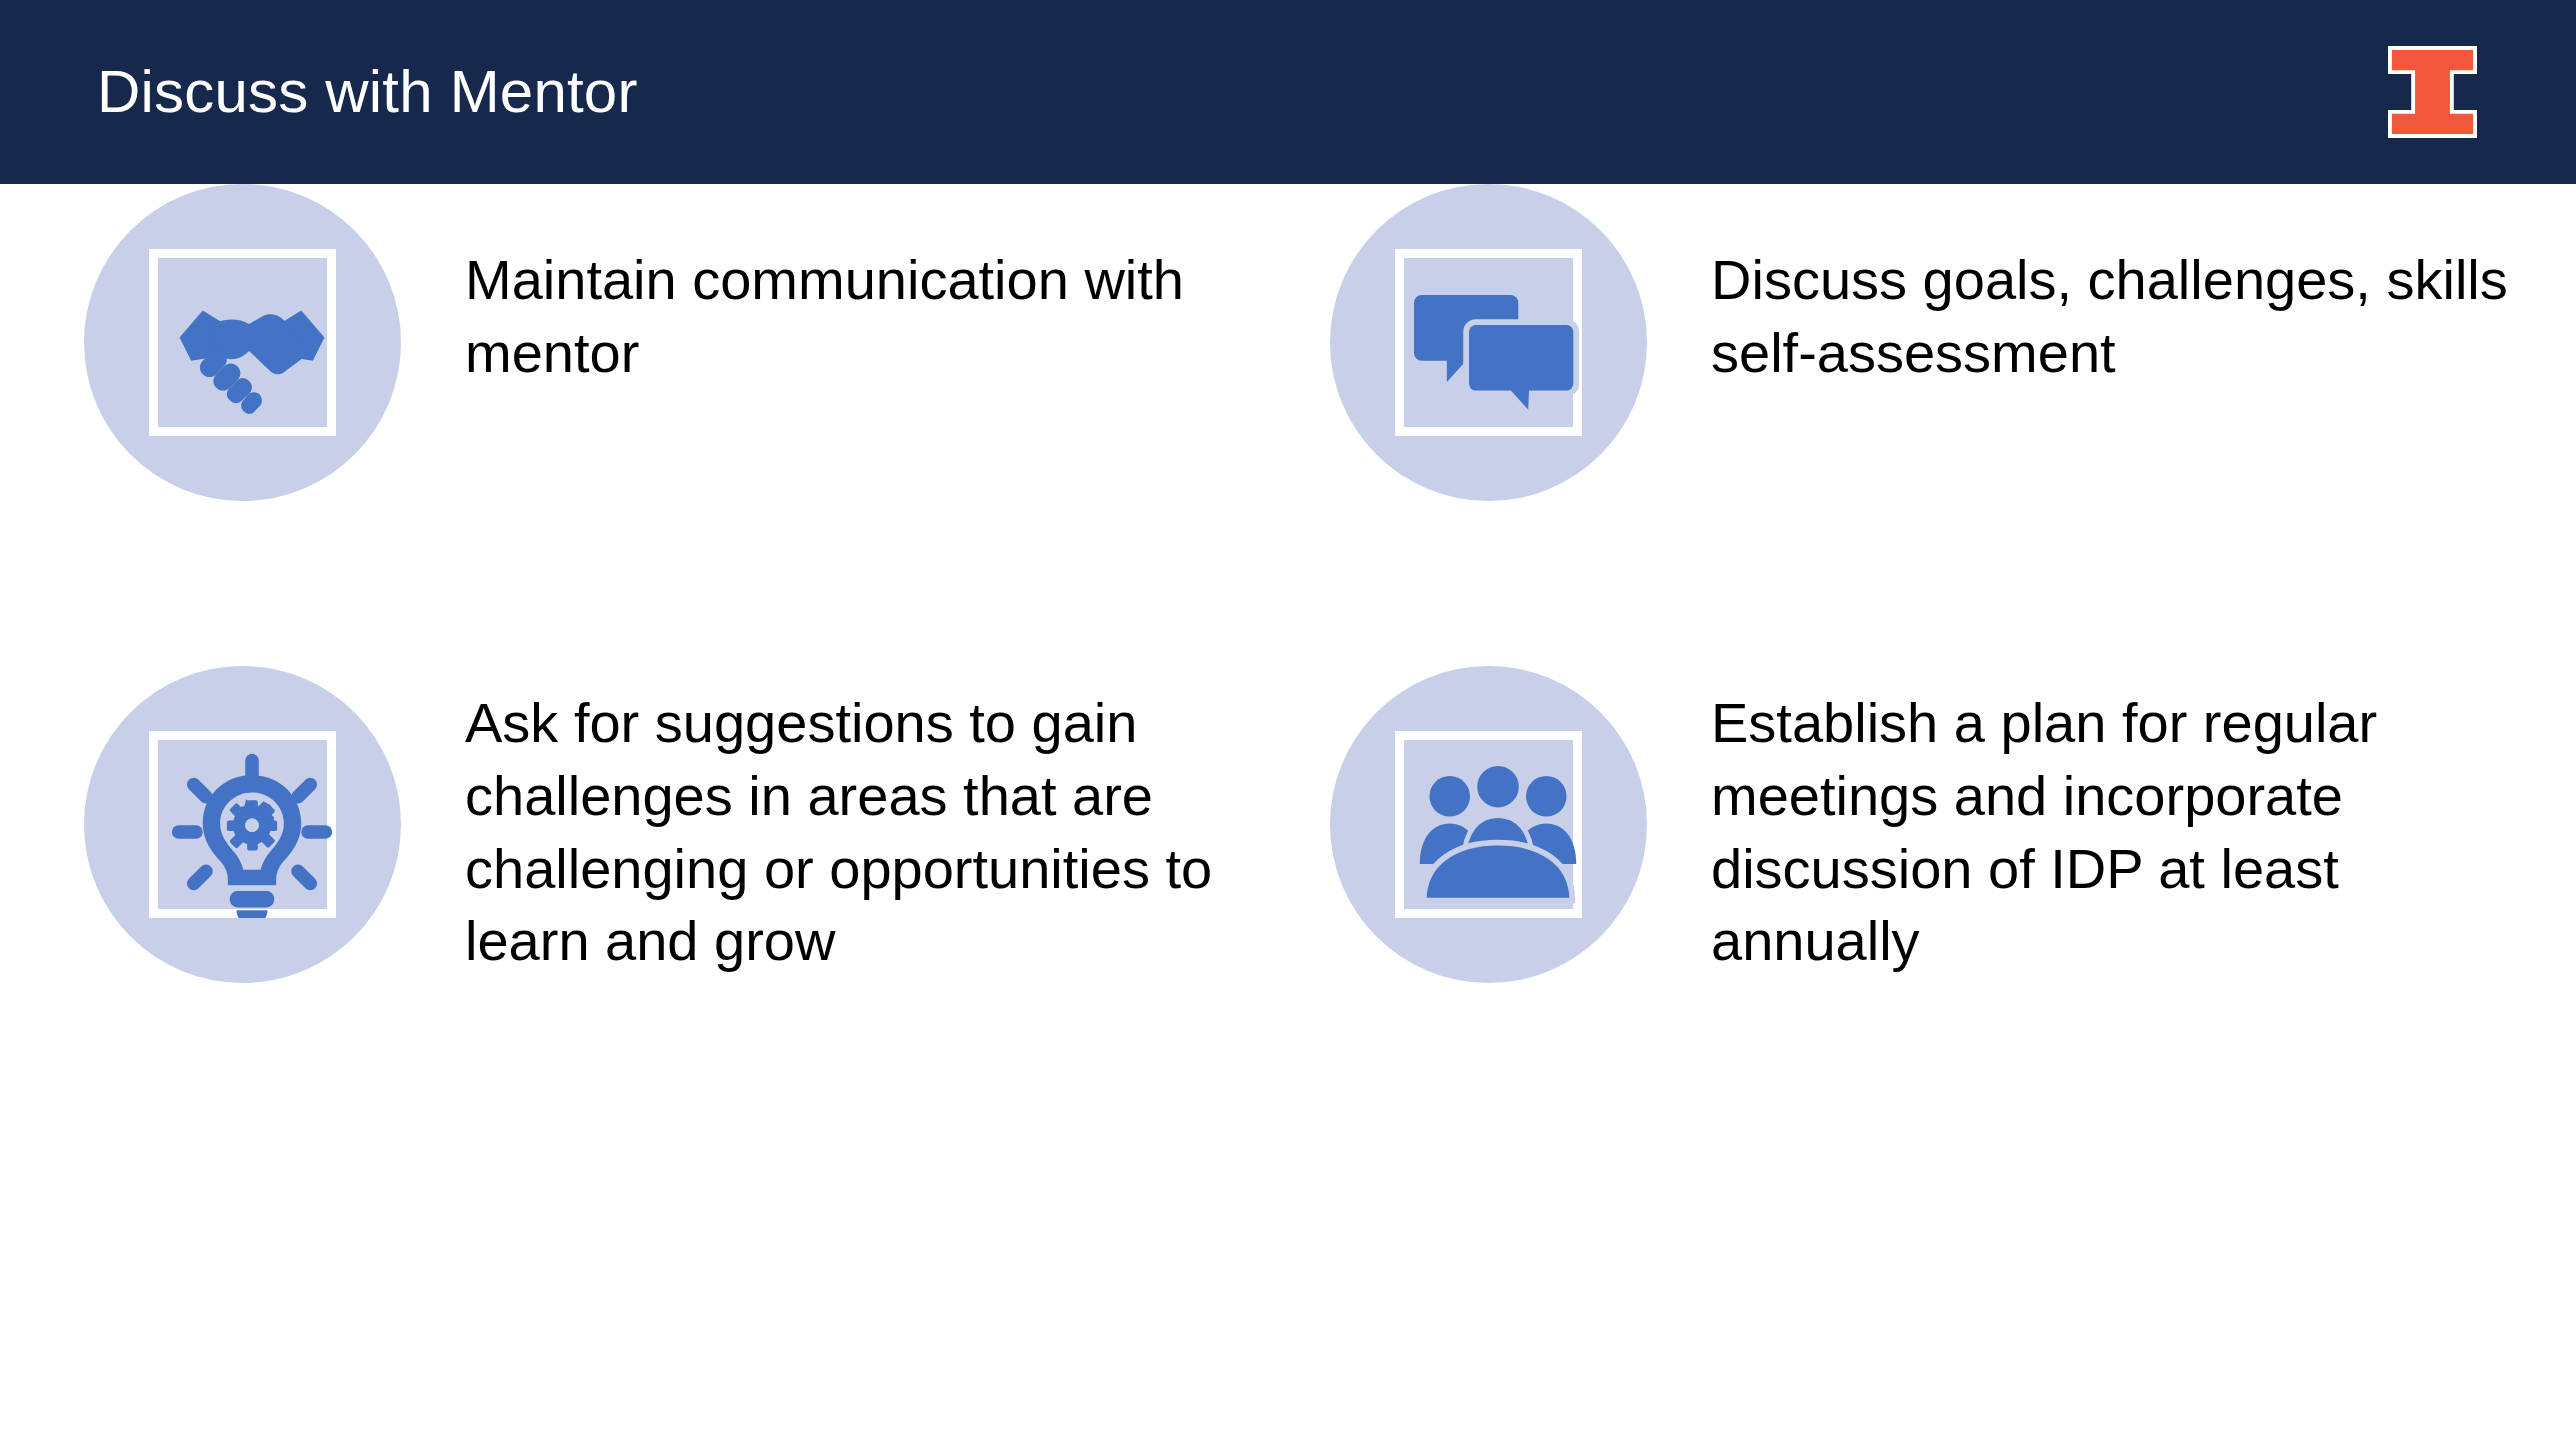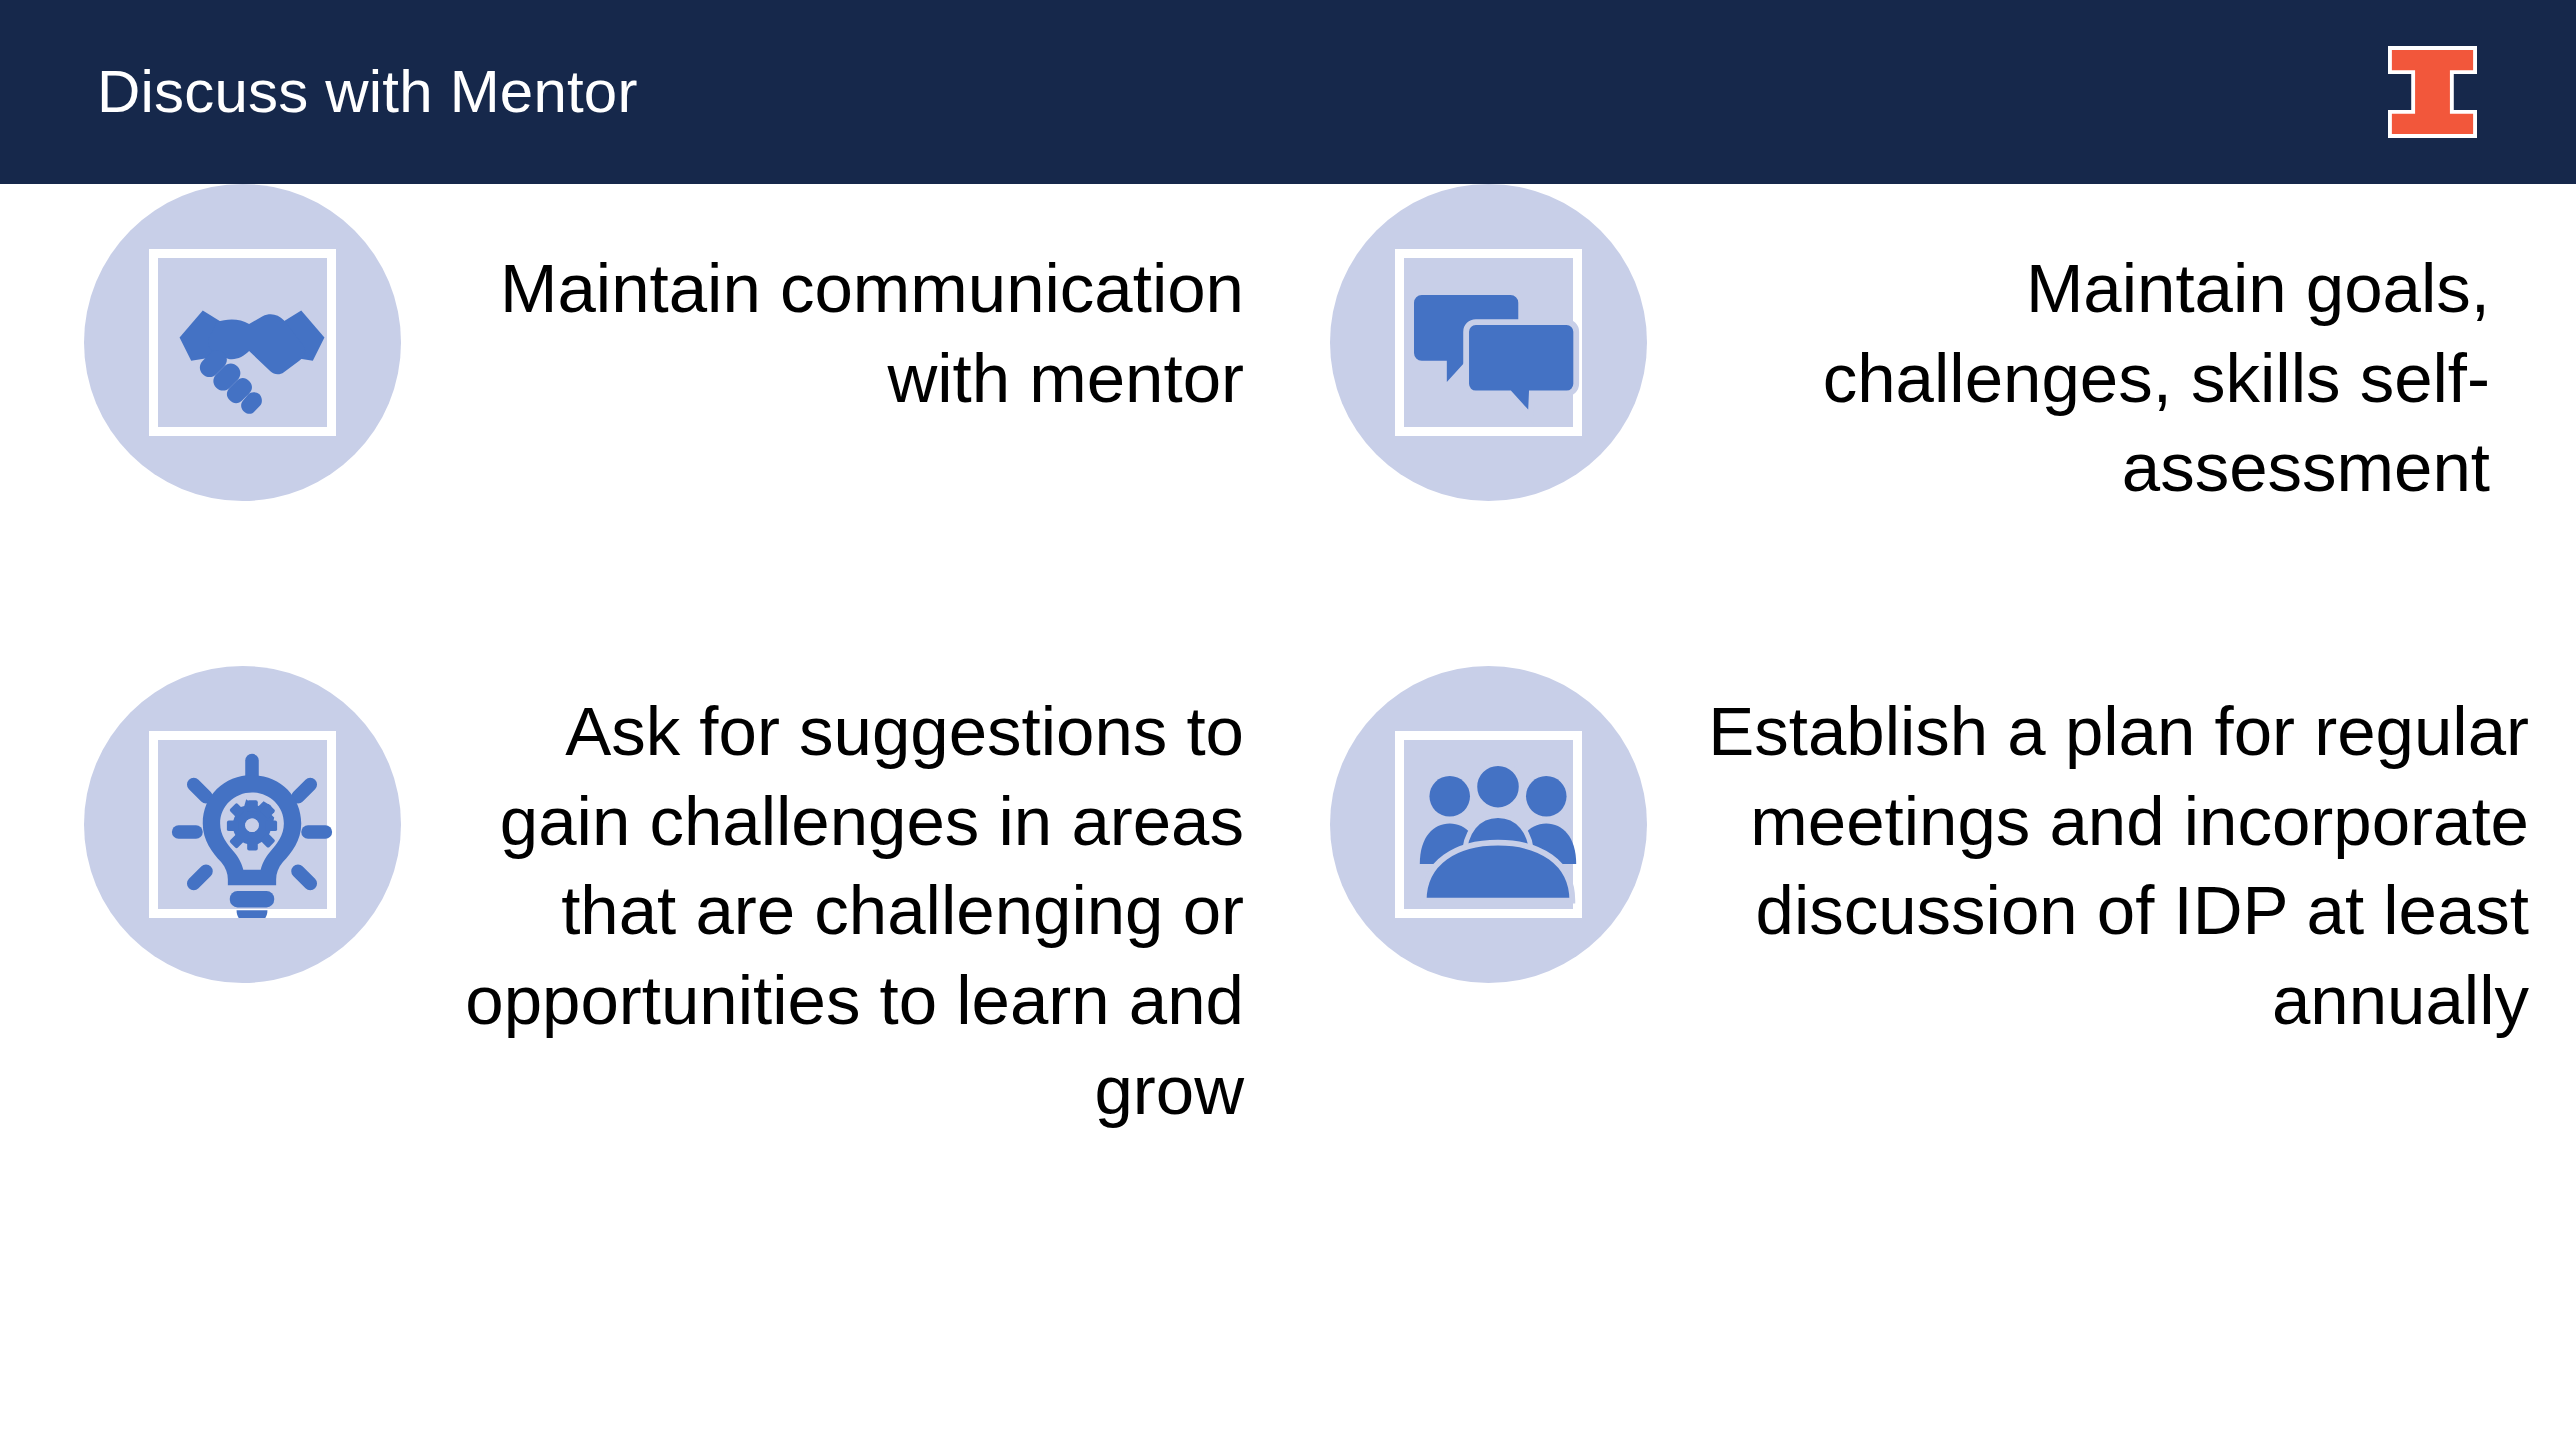--- a/index.html
+++ b/index.html
@@ -78,28 +78,27 @@
   .icon-art {
     position: absolute;
     left: 9.7px;
     top: 9.7px;
     width: 168px;
     height: 168px;
     display: block;
   }
 
   .cell-text {
-    margin-left: 32px;
+    margin-left: 64px;
     padding-top: 60px;
-    font-size: 69px;
+    font-size: 56px;
     line-height: 1.30;
     color: #000000;
     max-width: 811px;
     font-weight: normal;
-    text-align: right;
   }
   .cell-3 .cell-text { max-width: 850px; }
   .cell-2 .cell-text { padding-top: 21px; }
   .cell-3 .cell-text { padding-top: 21px; }
 
   
   .footer-band {
     position: absolute;
     left: 0;
     bottom: 0;
@@ -164,21 +163,21 @@
         <svg class="icon-art" viewBox="0 0 174 174">
           <g fill="#4472c4">
             <path d="M8 28 h92 a8 8 0 0 1 8 8 v52 a8 8 0 0 1 -8 8 h-46
                      l-20 22 v-22 h-26 a8 8 0 0 1 -8 -8 v-52 a8 8 0 0 1 8 -8 z"></path>
             <path d="M64 56 h94 a10 10 0 0 1 10 10 v54 a10 10 0 0 1 -10 10 h-36
                      l-1 24 l-22 -24 h-35 a10 10 0 0 1 -10 -10 v-54 a10 10 0 0 1 10 -10 z" stroke="#c8cfe8" stroke-width="6"></path>
           </g>
         </svg>
       </div>
     </div>
-    <div class="cell-text">Maintain goals, challenges, skills self-assessment</div>
+    <div class="cell-text">Discuss goals, challenges, skills self-assessment</div>
   </div>
 
   <div class="cell cell-2">
     <div class="icon-circle">
       <div class="icon-frame">
         <svg class="icon-art" viewBox="0 0 174 174">
           <g fill="#4472c4">
 
             <rect x="80" y="4" width="14" height="30" rx="7"></rect>
             <rect x="4" y="78" width="32" height="14" rx="7"></rect>

